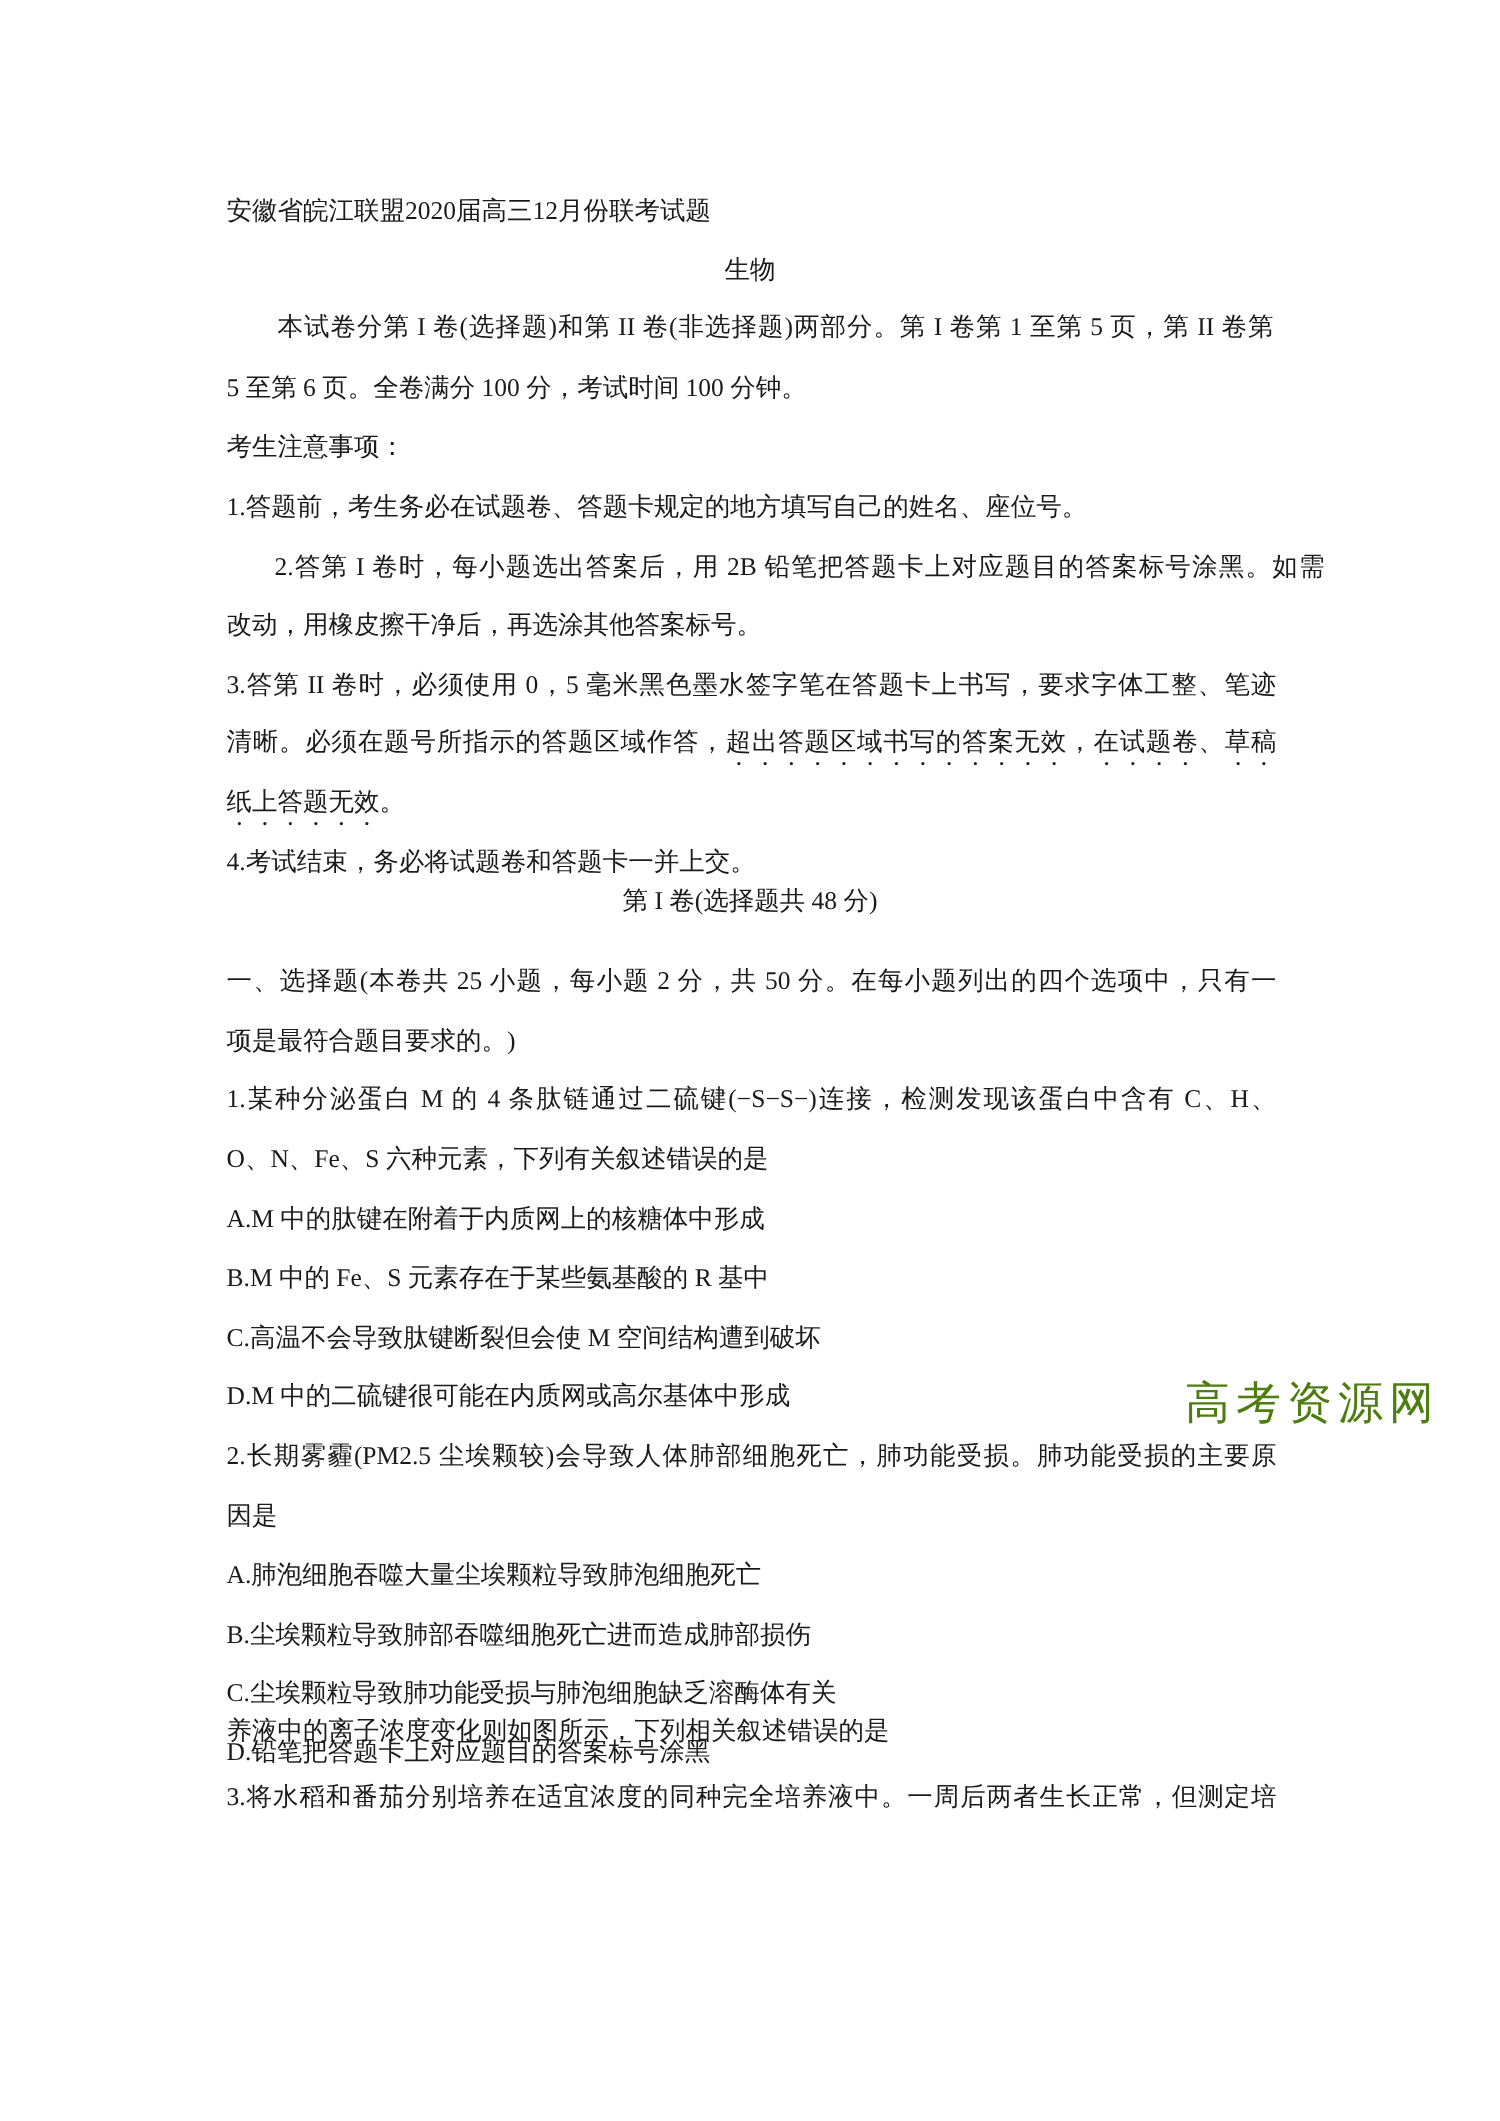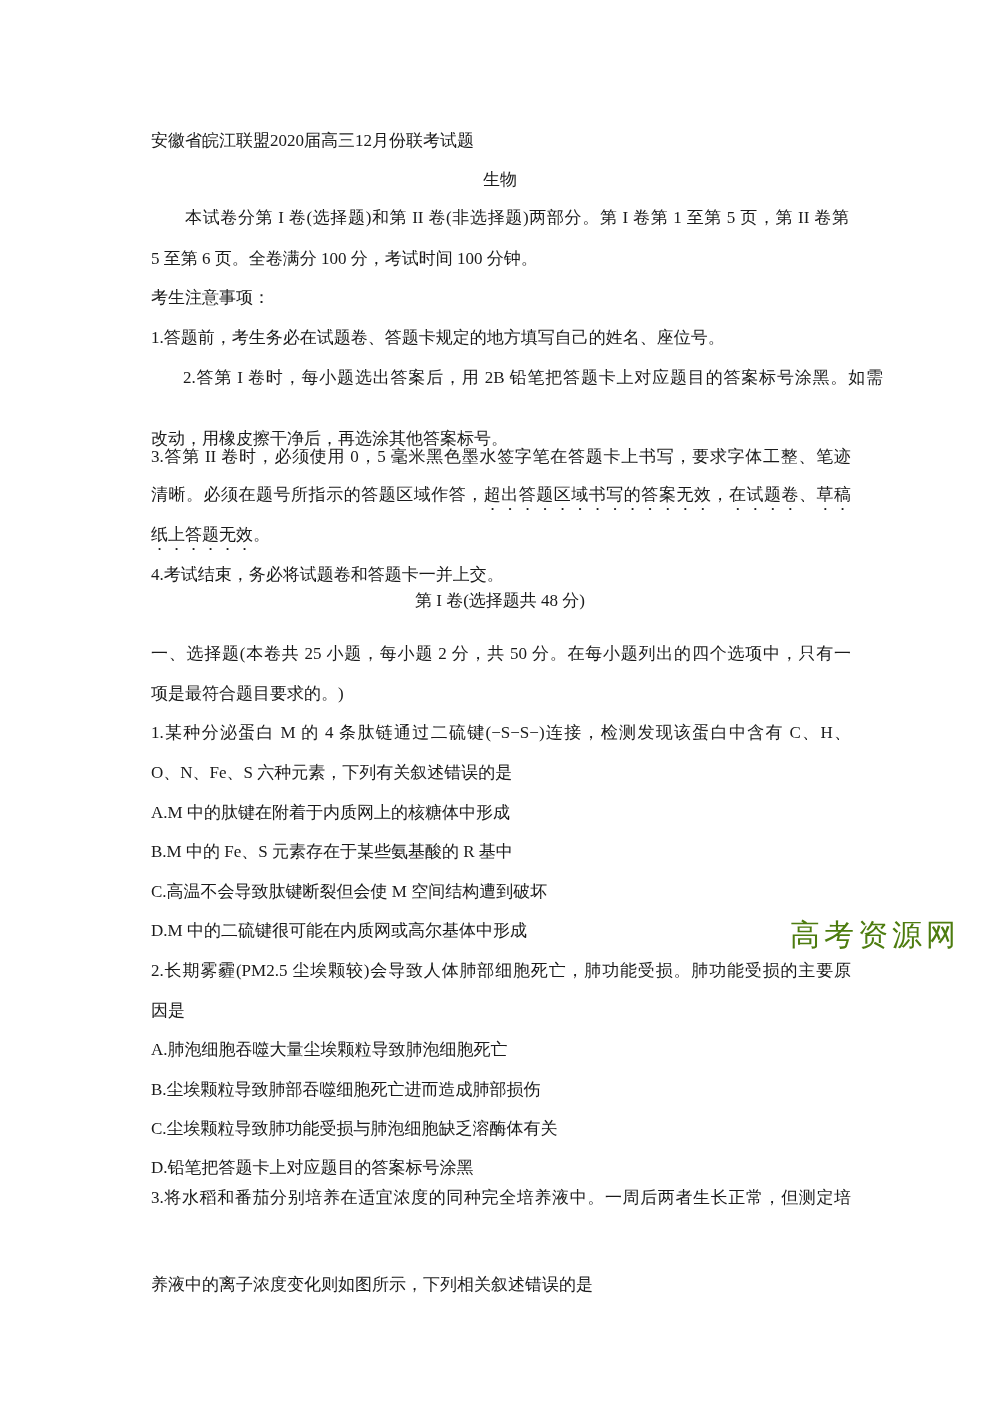--- a/index.html
+++ b/index.html
@@ -32,21 +32,21 @@
 
   <div class="line" style="top:130px;">安徽省皖江联盟2020届高三12月份联考试题</div>
   <div class="line center" style="top:169px;">生物</div>
 
   <div class="line justify" style="top:207px; left:185px; width:664px;">本试卷分第 I 卷(选择题)和第 II 卷(非选择题)两部分。第 I 卷第 1 至第 5 页，第 II 卷第</div>
   <div class="line" style="top:248px;">5 至第 6 页。全卷满分 100 分，考试时间 100 分钟。</div>
 
   <div class="line" style="top:287px;">考生注意事项：</div>
   <div class="line" style="top:327px;">1.答题前，考生务必在试题卷、答题卡规定的地方填写自己的姓名、座位号。</div>
   <div class="line justify" style="top:367px;margin-left:32px;">2.答第 I 卷时，每小题选出答案后，用 2B 铅笔把答题卡上对应题目的答案标号涂黑。如需</div>
-  <div class="line" style="top:406px;margin-top:22px;">改动，用橡皮擦干净后，再选涂其他答案标号。</div>
+  <div class="line" style="top:406px;">改动，用橡皮擦干净后，再选涂其他答案标号。</div>
   <div class="line justify" style="top:446px;">3.答第 II 卷时，必须使用 0，5 毫米黑色墨水签字笔在答题卡上书写，要求字体工整、笔迹</div>
   <div class="line" style="top:524px;"><span class="em-dots">纸上答题无效。</span></div>
   <div class="line justify" style="top:484px;"><span>清晰。必须在题号所指示的答题区域作答，</span><span class="em-dots">超出答题区域书写的答案无效，在试题卷、草稿</span></div>
   <div class="line" style="top:564px;">4.考试结束，务必将试题卷和答题卡一并上交。</div>
 
   <div class="line center" style="top:590px;">第 I 卷(选择题共 48 分)</div>
   <div class="line justify" style="top:643px;">一、选择题(本卷共 25 小题，每小题 2 分，共 50 分。在每小题列出的四个选项中，只有一</div>
   <div class="line" style="top:683px;">项是最符合题目要求的。)</div>
 
   <div class="line justify" style="top:722px;">1.某种分泌蛋白 M 的 4 条肽链通过二硫键(−S−S−)连接，检测发现该蛋白中含有 C、H、</div>
@@ -57,16 +57,16 @@
   <div class="line" style="top:920px;">D.M 中的二硫键很可能在内质网或高尔基体中形成</div>
 
   <div class="line justify" style="top:960px;">2.长期雾霾(PM2.5  尘埃颗较)会导致人体肺部细胞死亡，肺功能受损。肺功能受损的主要原</div>
   <div class="line" style="top:1000px;">因是</div>
   <div class="line" style="top:1039px;">A.肺泡细胞吞噬大量尘埃颗粒导致肺泡细胞死亡</div>
   <div class="line" style="top:1079px;">B.尘埃颗粒导致肺部吞噬细胞死亡进而造成肺部损伤</div>
   <div class="line" style="top:1118px;">C.尘埃颗粒导致肺功能受损与肺泡细胞缺乏溶酶体有关</div>
   <div class="line" style="top:1157px;">D.铅笔把答题卡上对应题目的答案标号涂黑</div>
 
   <div class="line justify" style="top:1187px;">3.将水稻和番茄分别培养在适宜浓度的同种完全培养液中。一周后两者生长正常，但测定培</div>
-  <div class="line" style="top:1275px;font-family:Liberation Mono, monospace;">养液中的离子浓度变化则如图所示，下列相关叙述错误的是</div>
+  <div class="line" style="top:1143px;">养液中的离子浓度变化则如图所示，下列相关叙述错误的是</div>
 
   <div class="watermark">高考资源网</div>
 </div>
 
 </body></html>

